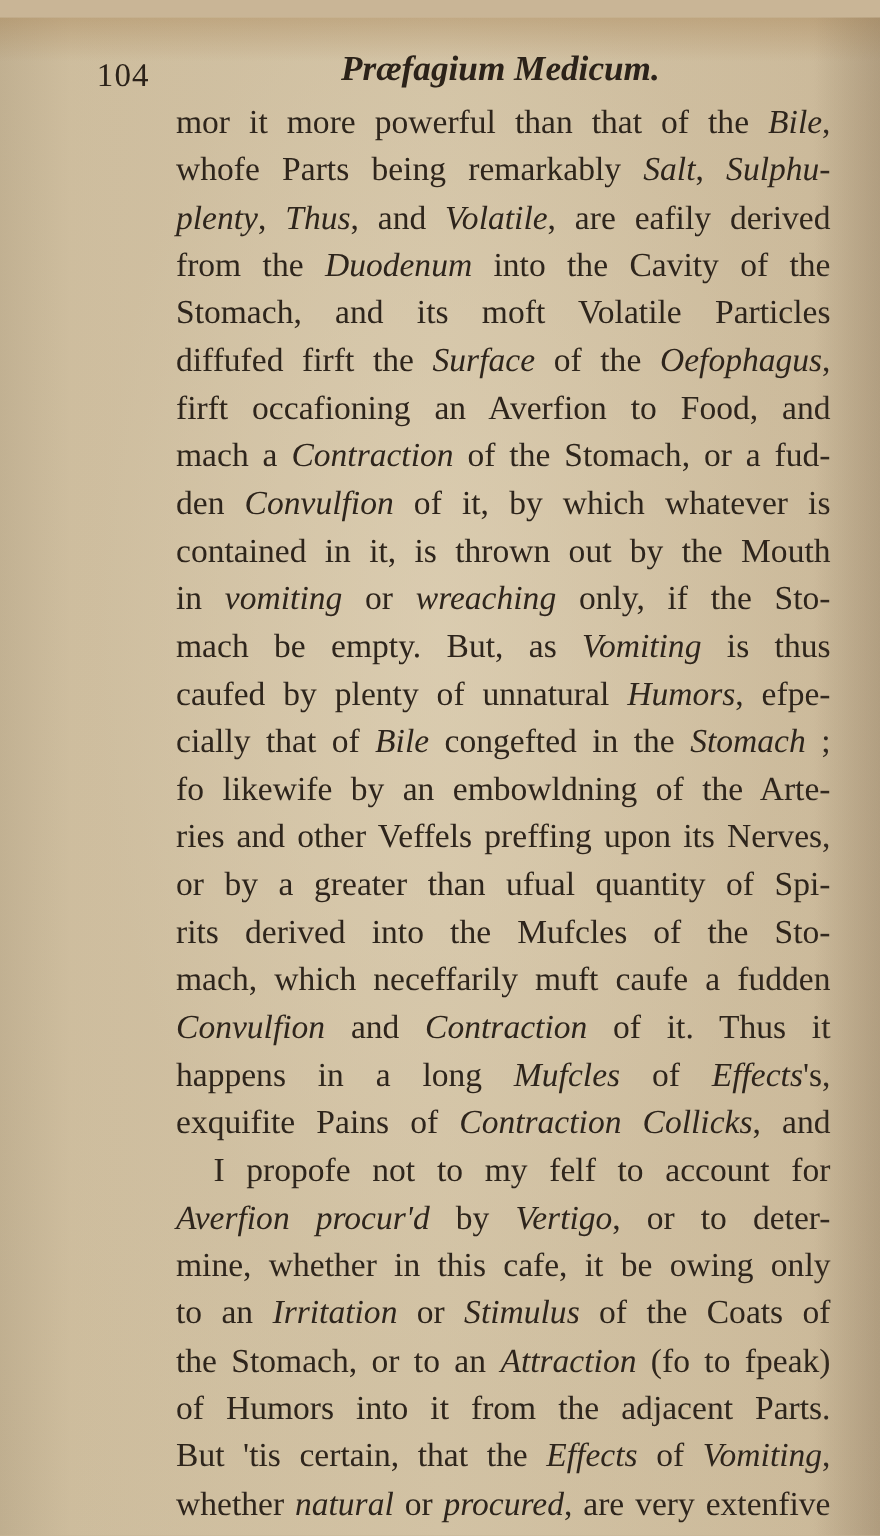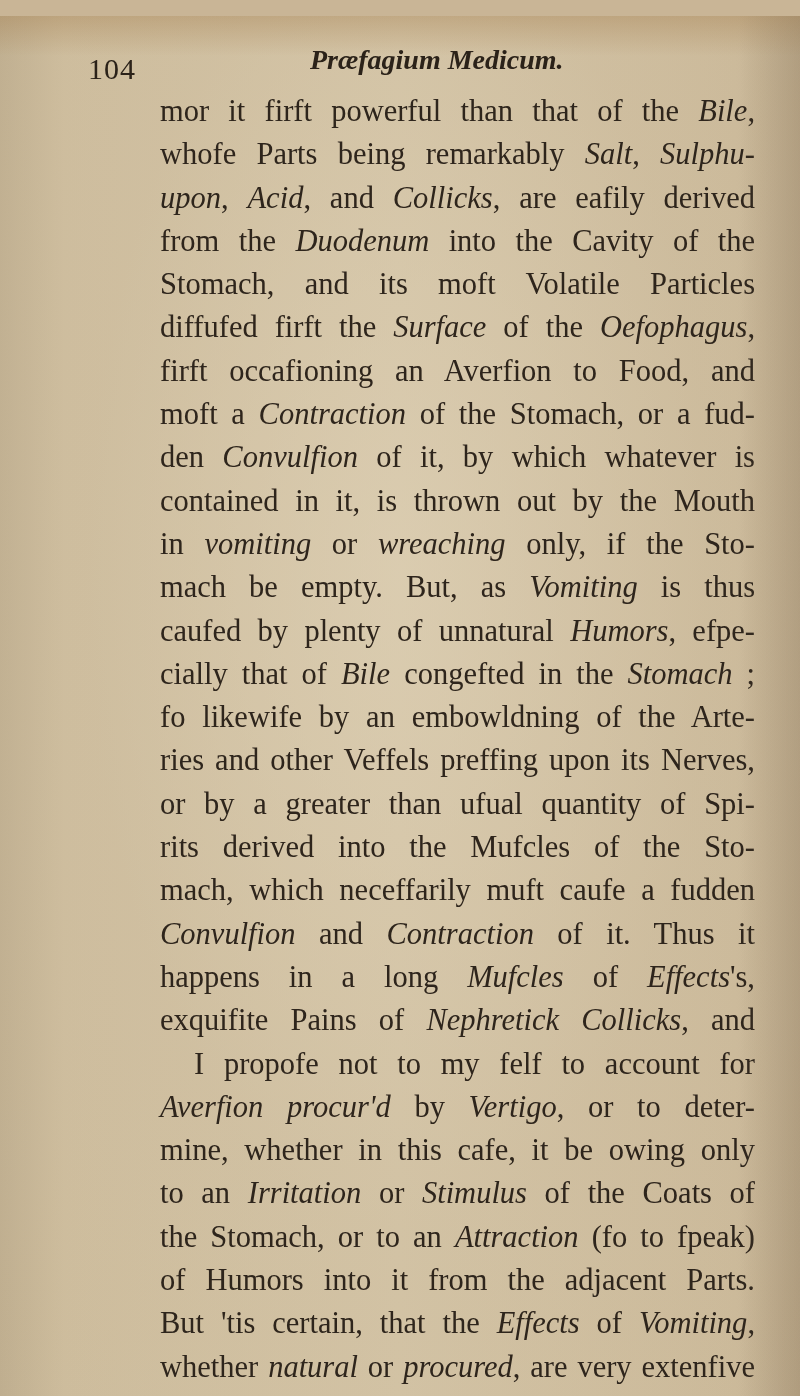--- a/index.html
+++ b/index.html
@@ -43,21 +43,21 @@
     color: #2b2219;
     letter-spacing: 1px;
   }
   .running-head {
     position: absolute;
     left: 310px;
     top: 28px;
     font-family: "Liberation Serif", serif;
     font-style: italic;
     font-weight: bold;
-    font-size: 28px;
+    font-size: 32px;
     color: #2b2219;
   }
   .body-text {
     position: absolute;
     left: 160px;
     top: 74px;
     width: 595px;
     font-family: "Liberation Serif", serif;
     font-size: 30.5px;
     line-height: 43.3px;
@@ -75,42 +75,42 @@
   .seg { }
   .seg.it { font-style: italic; }
 </style>
 </head>
 <body>
 
 <div class="page">
   <div class="page-number">104</div>
   <div class="running-head">Præfagium Medicum.</div>
   <div class="body-text" id="body-text">
-      <span class="line"><span class="seg">mor it firft powerful than that of the </span><span class="seg it">Bile</span><span class="seg">,</span></span>
+      <span class="line"><span class="seg">mor it more powerful than that of the </span><span class="seg it">Bile</span><span class="seg">,</span></span>
       <span class="line"><span class="seg">whofe Parts being remarkably </span><span class="seg it">Salt</span><span class="seg">, </span><span class="seg it">Sulphu-</span></span>
-      <span class="line"><span class="seg it">upon</span><span class="seg">, </span><span class="seg it">Acid</span><span class="seg">, and </span><span class="seg it">Collicks</span><span class="seg">, are eafily derived</span></span>
+      <span class="line"><span class="seg it">plenty</span><span class="seg">, </span><span class="seg it">Thus</span><span class="seg">, and </span><span class="seg it">Volatile</span><span class="seg">, are eafily derived</span></span>
       <span class="line"><span class="seg">from the </span><span class="seg it">Duodenum</span><span class="seg"> into the Cavity of the</span></span>
       <span class="line"><span class="seg">Stomach, and its moft Volatile Particles</span></span>
       <span class="line"><span class="seg">diffufed firft the </span><span class="seg it">Surface</span><span class="seg"> of the </span><span class="seg it">Oefophagus</span><span class="seg">,</span></span>
       <span class="line"><span class="seg">firft occafioning an Averfion to Food, and</span></span>
-      <span class="line"><span class="seg">moft a </span><span class="seg it">Contraction</span><span class="seg"> of the Stomach, or a fud-</span></span>
+      <span class="line"><span class="seg">mach a </span><span class="seg it">Contraction</span><span class="seg"> of the Stomach, or a fud-</span></span>
       <span class="line"><span class="seg">den </span><span class="seg it">Convulfion</span><span class="seg"> of it, by which whatever is</span></span>
       <span class="line"><span class="seg">contained in it, is thrown out by the Mouth</span></span>
       <span class="line"><span class="seg">in </span><span class="seg it">vomiting</span><span class="seg"> or </span><span class="seg it">wreaching</span><span class="seg"> only, if the Sto-</span></span>
       <span class="line"><span class="seg">mach be empty. But, as </span><span class="seg it">Vomiting</span><span class="seg"> is thus</span></span>
       <span class="line"><span class="seg">caufed by plenty of unnatural </span><span class="seg it">Humors</span><span class="seg">, efpe-</span></span>
       <span class="line"><span class="seg">cially that of </span><span class="seg it">Bile</span><span class="seg"> congefted in the </span><span class="seg it">Stomach</span><span class="seg"> ;</span></span>
       <span class="line"><span class="seg">fo likewife by an embowldning of the Arte-</span></span>
       <span class="line"><span class="seg">ries and other Veffels preffing upon its Nerves,</span></span>
       <span class="line"><span class="seg">or by a greater than ufual quantity of Spi-</span></span>
       <span class="line"><span class="seg">rits derived into the Mufcles of the Sto-</span></span>
       <span class="line"><span class="seg">mach, which neceffarily muft caufe a fudden</span></span>
       <span class="line"><span class="seg it">Convulfion</span><span class="seg"> and </span><span class="seg it">Contraction</span><span class="seg"> of it. Thus it</span></span>
       <span class="line"><span class="seg">happens in a long </span><span class="seg it">Mufcles</span><span class="seg"> of </span><span class="seg it">Effects</span><span class="seg">'s,</span></span>
-      <span class="line"><span class="seg">exquifite Pains of </span><span class="seg it">Nephretick Collicks</span><span class="seg">, and</span></span>
+      <span class="line"><span class="seg">exquifite Pains of </span><span class="seg it">Contraction Collicks</span><span class="seg">, and</span></span>
       <span class="line indent"><span class="seg">I propofe not to my felf to account for</span></span>
       <span class="line"><span class="seg it">Averfion procur'd</span><span class="seg"> by </span><span class="seg it">Vertigo</span><span class="seg">, or to deter-</span></span>
       <span class="line"><span class="seg">mine, whether in this cafe, it be owing only</span></span>
       <span class="line"><span class="seg">to an </span><span class="seg it">Irritation</span><span class="seg"> or </span><span class="seg it">Stimulus</span><span class="seg"> of the Coats of</span></span>
       <span class="line"><span class="seg">the Stomach, or to an </span><span class="seg it">Attraction</span><span class="seg"> (fo to fpeak)</span></span>
       <span class="line"><span class="seg">of Humors into it from the adjacent Parts.</span></span>
       <span class="line"><span class="seg">But 'tis certain, that the </span><span class="seg it">Effects</span><span class="seg"> of </span><span class="seg it">Vomiting</span><span class="seg">,</span></span>
       <span class="line"><span class="seg">whether </span><span class="seg it">natural</span><span class="seg"> or </span><span class="seg it">procured</span><span class="seg">, are very extenfive</span></span>
     </div>
 </div>

